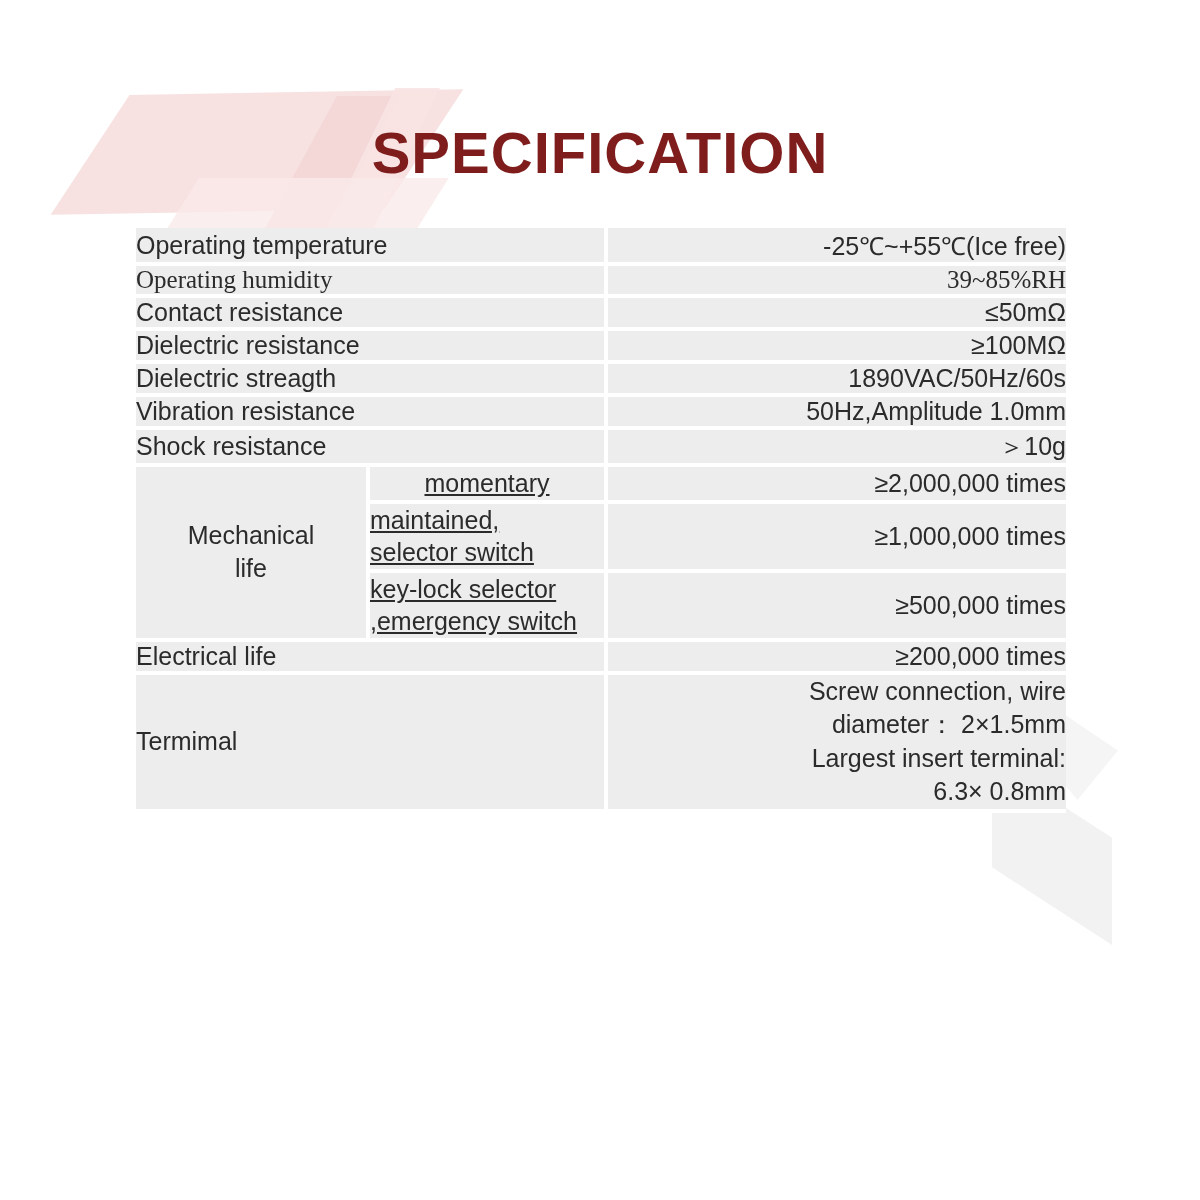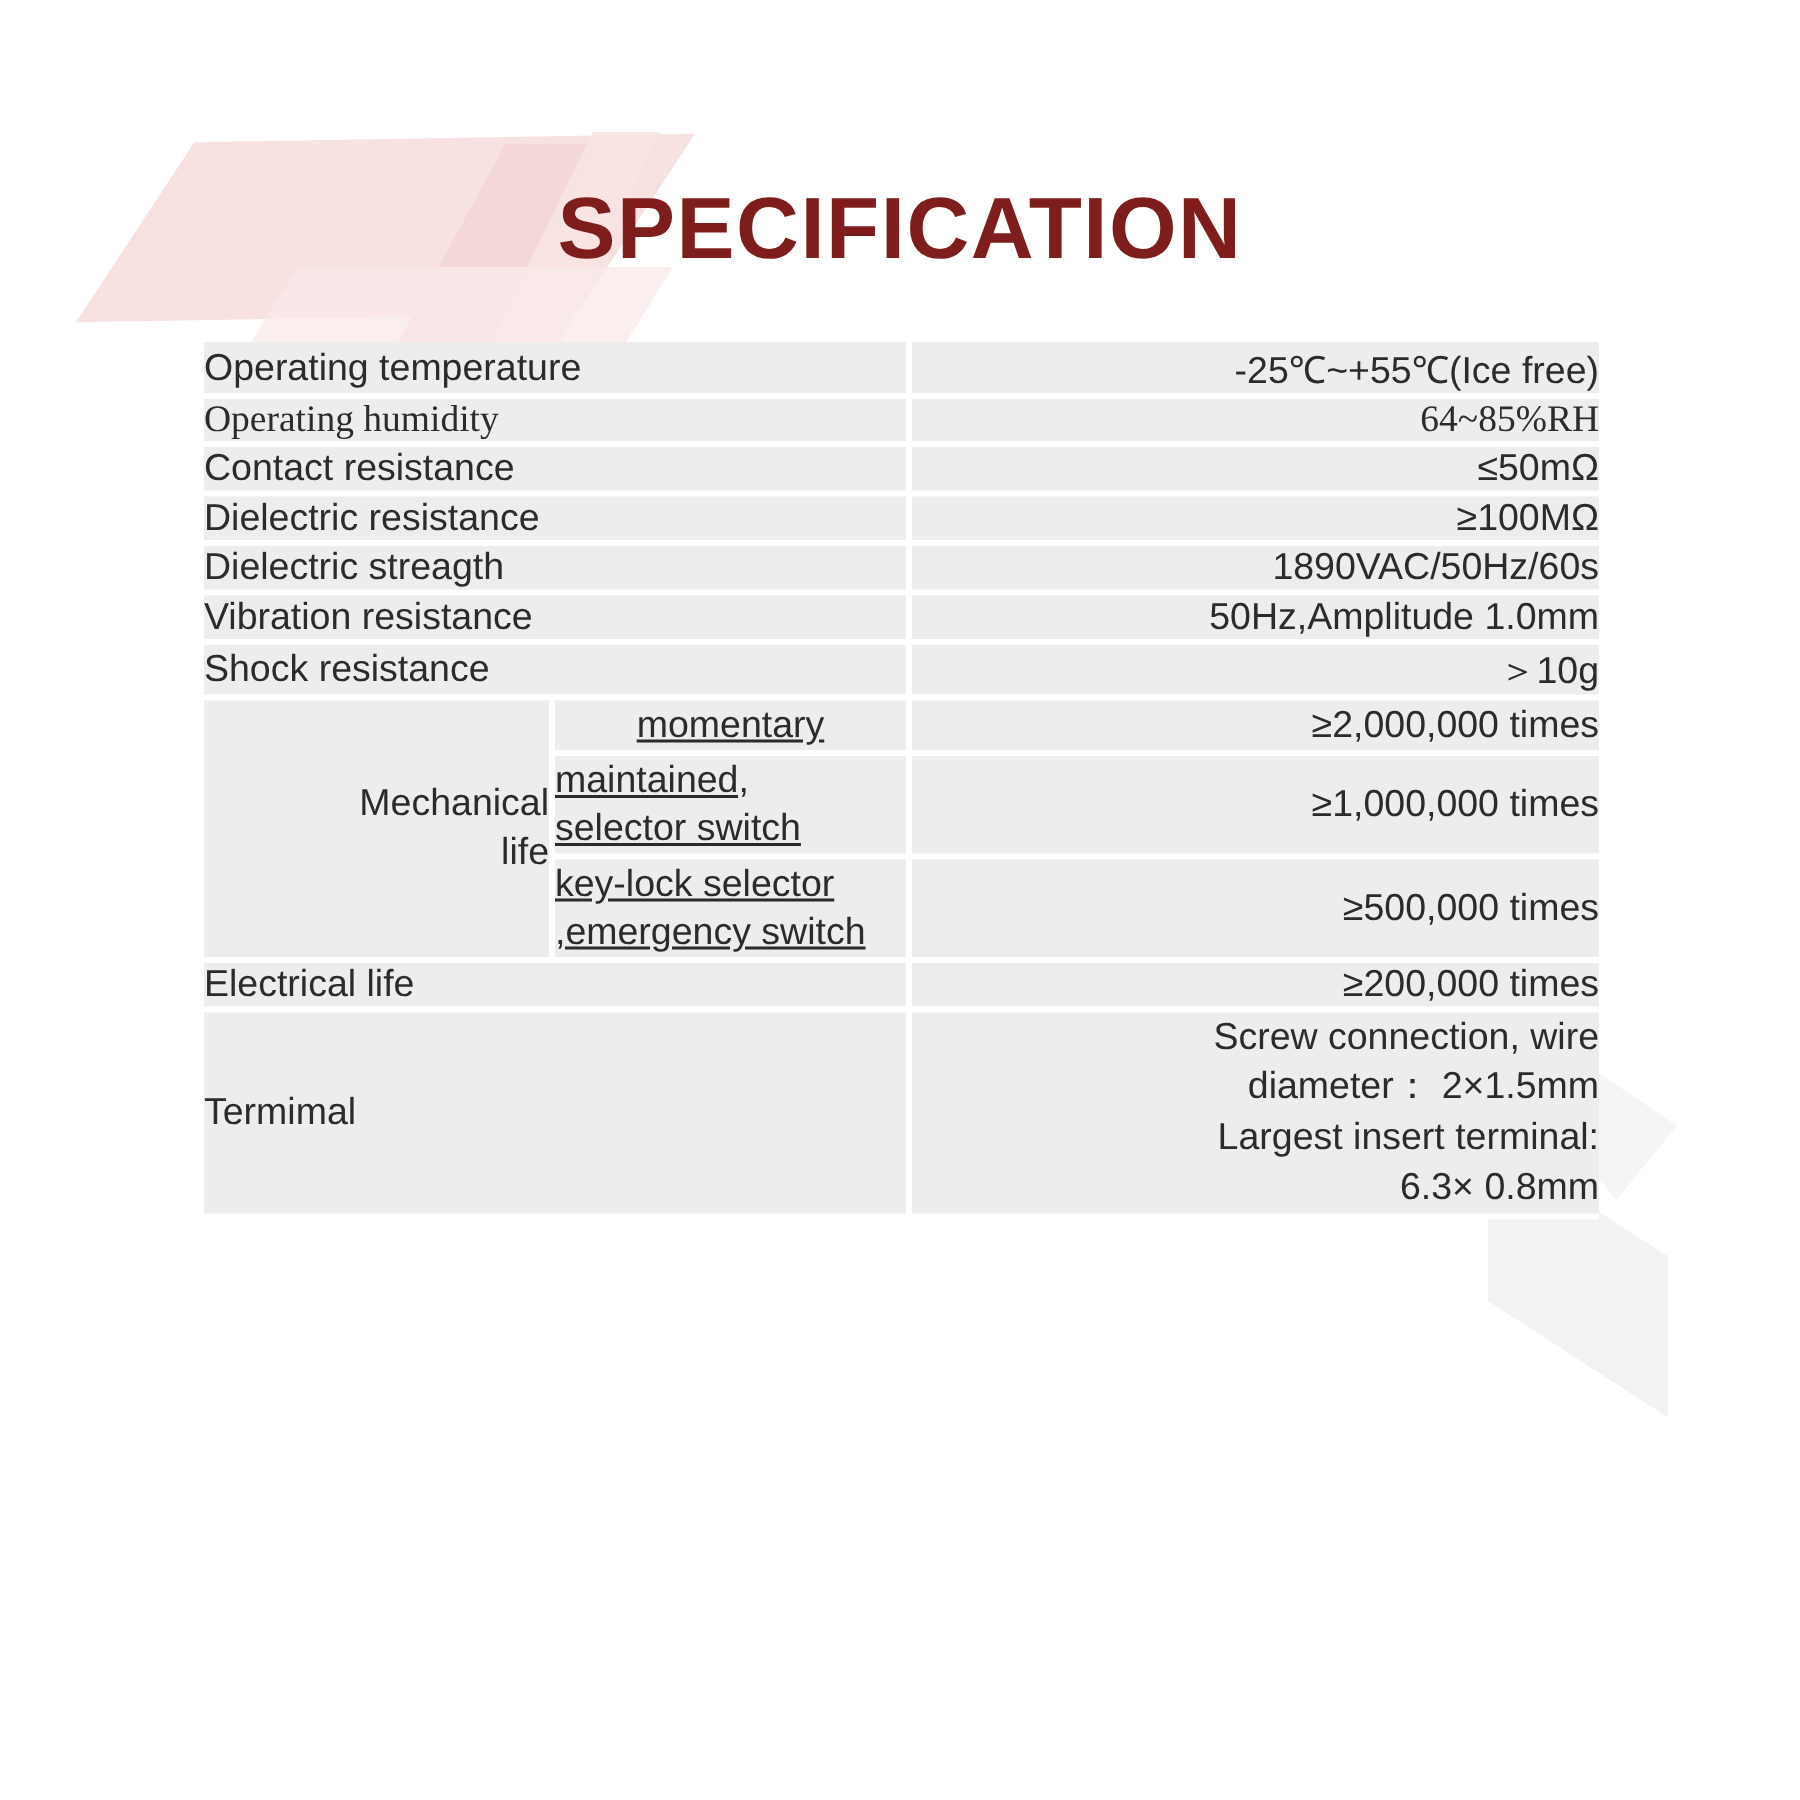--- a/index.html
+++ b/index.html
@@ -132,21 +132,21 @@
   .row-gray td {
     background: #949494;
     color: #2b2b2b;
     border-bottom: 5px solid #ffffff;
     font-family: Liberation Serif, serif;
   }
 
   
   .ml-label-cell {
     width: 230px;
-    text-align: right;
+    text-align: center;
     padding: 0 6px;
     line-height: 1.35;
   }
   .ml-sub-cell {
     width: 234px;
     padding: 12px 10px;
     line-height: 1.3;
     text-decoration: underline;
   }
   .ml-sub-center { text-align: center; }
@@ -181,21 +181,21 @@
   <table id="spec-table">
     <tbody>
 
       <tr class="row-red">
         <td class="lbl-cell" colspan="2">Operating temperature</td>
         <td class="val-cell last-col">-25℃~+55℃(Ice free)</td>
       </tr>
 
       <tr class="row-gray">
         <td class="lbl-cell" colspan="2">Operating humidity</td>
-        <td class="val-cell last-col">64~85%RH</td>
+        <td class="val-cell last-col">39~85%RH</td>
       </tr>
 
       <tr>
         <td class="lbl-cell" colspan="2">Contact resistance</td>
         <td class="val-cell last-col">≤50mΩ</td>
       </tr>
 
       <tr>
         <td class="lbl-cell" colspan="2">Dielectric resistance</td>
         <td class="val-cell last-col">≥100MΩ</td>

